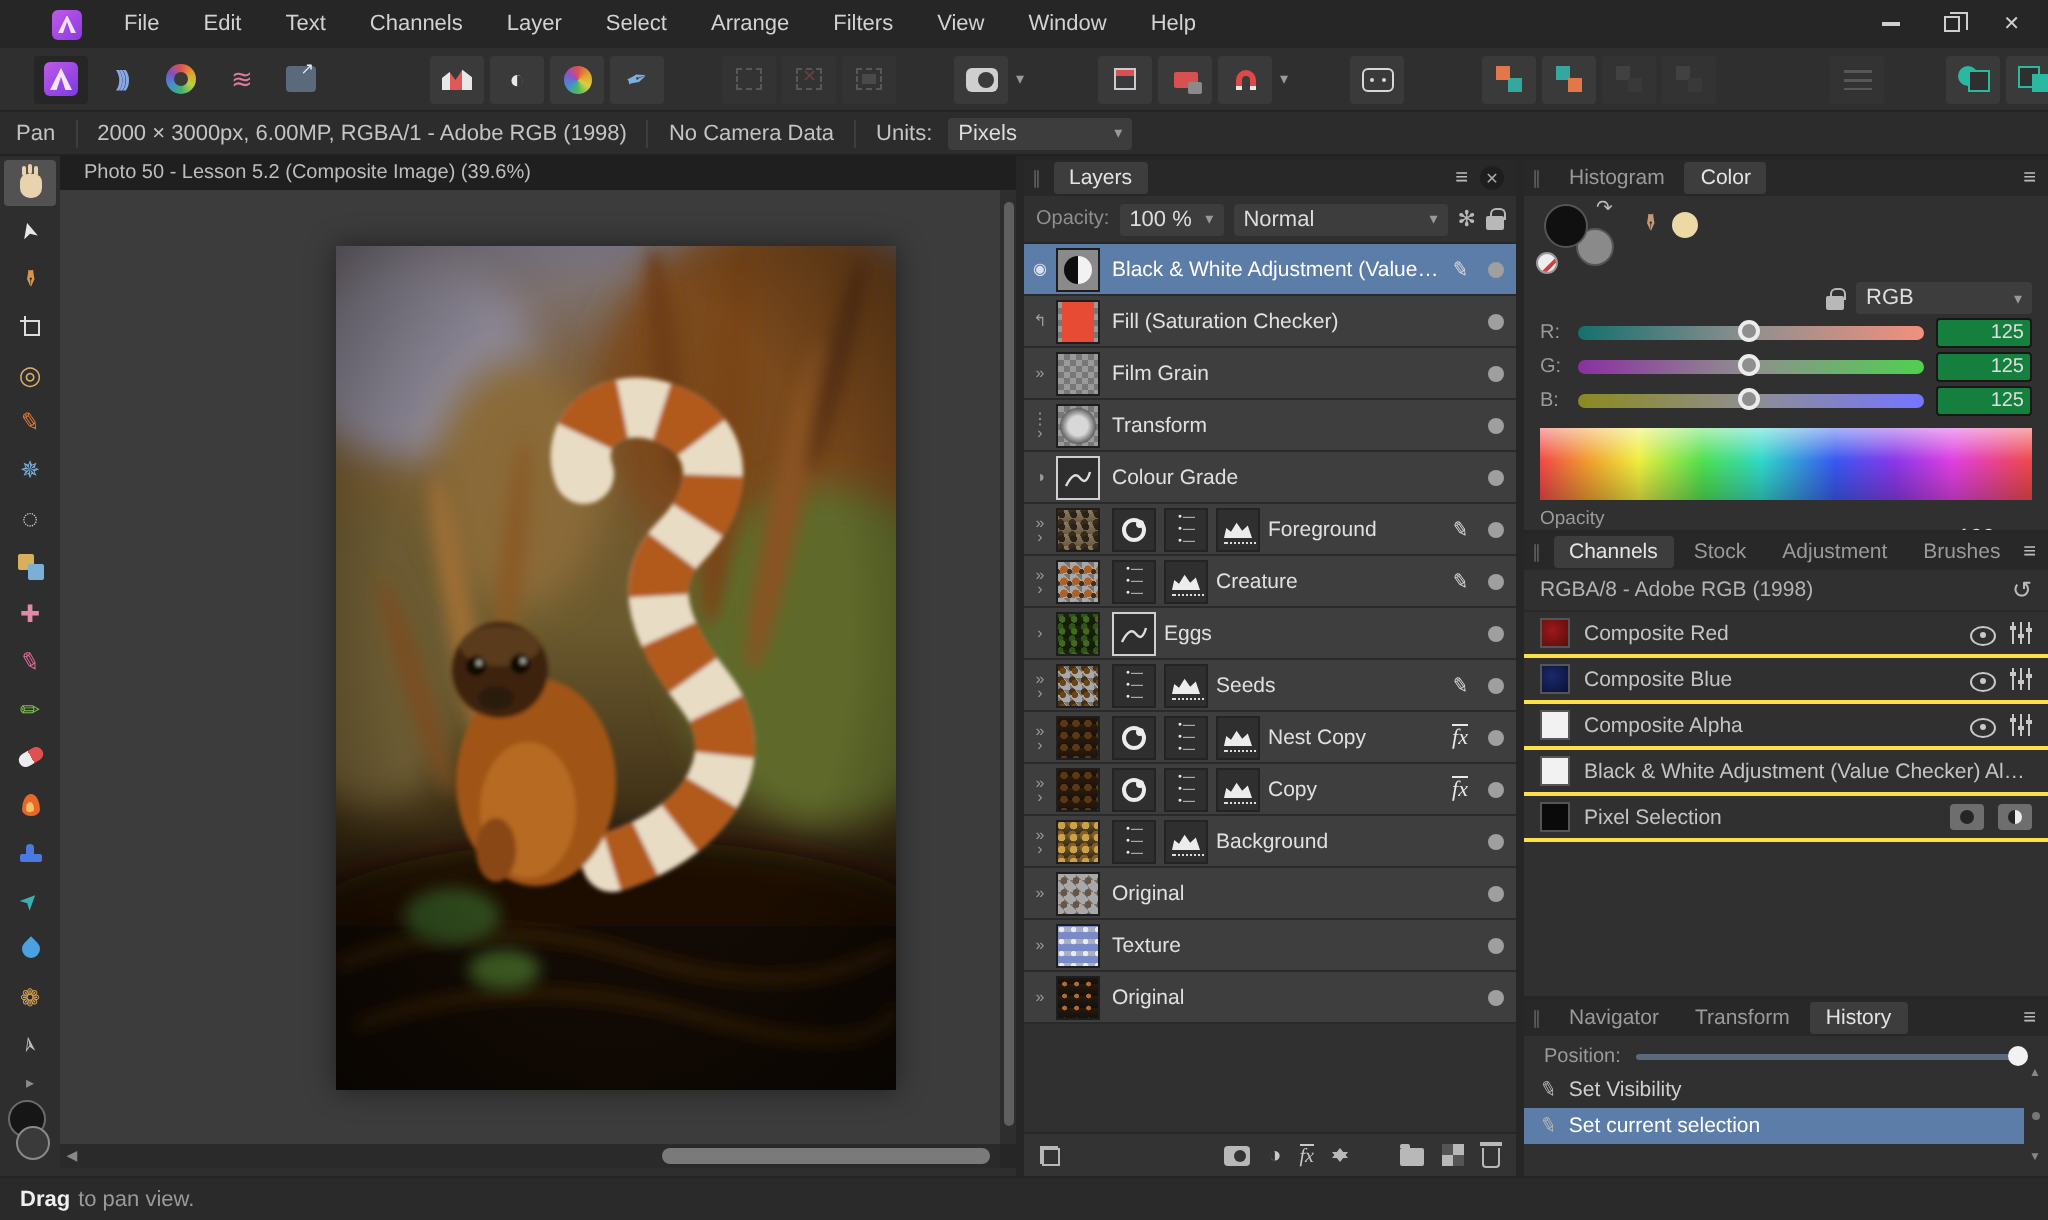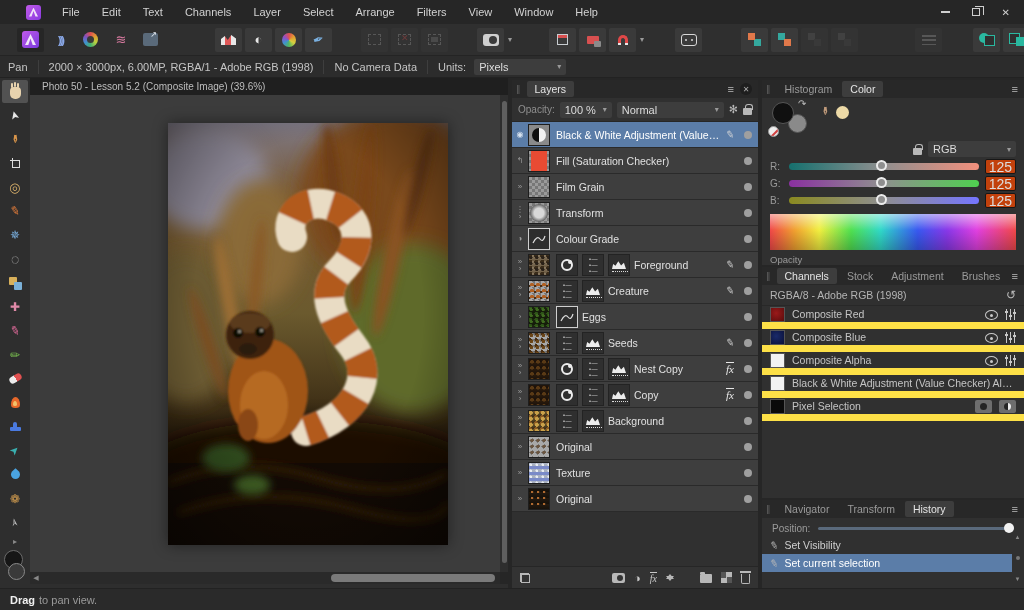--- a/index.html
+++ b/index.html
@@ -191,34 +191,34 @@
   #rgb-row{display:flex;justify-content:flex-end;align-items:center;gap:6px;padding:0 8px;height:18px}
   #rgb-box{width:88px;height:16px}
   #rgb-box .cv{margin-left:auto}
   .srow{display:flex;align-items:center;gap:6px;padding:0 8px;height:17px}
   .srow .sl{width:13px;color:#9a9a9a;font-size:10px}
   .strack{flex:1;height:7px;border-radius:4px;position:relative}
   .strack.r{background:linear-gradient(90deg,#15706e,#8f8f8f 49%,#f2907d)}
   .strack.g{background:linear-gradient(90deg,#8a30a0,#8f8f8f 49%,#4fd04f)}
   .strack.b{background:linear-gradient(90deg,#8a8a20,#8f8f8f 49%,#7575ff)}
   .sthumb{position:absolute;top:-3px;width:11px;height:11px;border-radius:50%;border:2px solid #ececec;background:#8f8f8f}
-  .sval{width:31px;height:15px;background:#c2410c;border:1px solid #171717;border-radius:2px;color:#ddd;font-size:14px;display:flex;align-items:center;justify-content:flex-end;padding-right:3px}
+  .sval{width:48px;height:15px;background:#15803d;border:1px solid #171717;border-radius:2px;color:#ddd;font-size:10px;display:flex;align-items:center;justify-content:flex-end;padding-right:3px}
   #spectrum{margin:5px 8px 0;height:36px;background:linear-gradient(180deg,rgba(255,255,255,.55),rgba(255,255,255,0) 45%,rgba(0,0,0,.22)),linear-gradient(90deg,#f04848,#f0a030 10%,#f0ee40 20%,#50e050 33%,#30d8c8 45%,#3858f0 60%,#8838e8 72%,#e040e0 84%,#f04848)}
   #op-label{padding:4px 8px 0;color:#9a9a9a;font-size:9.5px}
   #op-row{display:flex;align-items:center;gap:6px;padding:2px 8px 0}
   #op-dot{width:11px;height:11px;border-radius:50%;background:#7a7a7a}
   #op-track{flex:1;height:8px;border-radius:4px;background:repeating-linear-gradient(90deg,#bdbdbd 0 4px,#cdcdcd 4px 8px);position:relative}
   #op-thumb{position:absolute;right:-1px;top:-2px;width:12px;height:12px;border-radius:50%;border:2px solid #f2f2f2;background:transparent}
   #op-val{width:42px;height:15px}
   #op-val .cv{margin-left:auto}
 
   #chpanel{left:762px;top:267px;width:262px;height:231px;background:#303030}
   #ch-profile{height:21px;display:flex;align-items:center;padding:0 8px;color:#b4b4b4;font-size:10.5px;border-bottom:1px solid #282828}
   #ch-profile .rst{margin-left:auto;color:#bbb;font-size:12px}
-  .chrow{height:23px;display:flex;align-items:center;padding:0 8px;gap:7px;border-bottom:7px solid #fde047}
+  .chrow{height:23px;display:flex;align-items:center;padding:0 8px;gap:7px;border-bottom:2px solid #fde047}
   .cth{width:15px;height:15px;border:1px solid #555;flex-shrink:0}
   .chlabel{flex:1;color:#c4c4c4;font-size:10.5px;white-space:nowrap;overflow:hidden;text-overflow:ellipsis}
   .i-eye{width:13px;height:11px;position:relative;flex-shrink:0}
   .i-eye::before{content:"";position:absolute;left:0;top:1.5px;width:11px;height:8px;border:1px solid #c8c8c8;border-radius:50%}
   .i-eye::after{content:"";position:absolute;left:4.5px;top:5px;width:3px;height:3px;border-radius:50%;background:#c8c8c8}
   .i-mix{width:11px;height:11px;flex-shrink:0;background:linear-gradient(#c8c8c8,#c8c8c8) 1px 0/1px 100% no-repeat,linear-gradient(#c8c8c8,#c8c8c8) 5px 0/1px 100% no-repeat,linear-gradient(#c8c8c8,#c8c8c8) 9px 0/1px 100% no-repeat,linear-gradient(#c8c8c8,#c8c8c8) 0 2px/3px 2px no-repeat,linear-gradient(#c8c8c8,#c8c8c8) 4px 6px/3px 2px no-repeat,linear-gradient(#c8c8c8,#c8c8c8) 8px 3px/3px 2px no-repeat}
   .cbtn{width:17px;height:13px;background:#6e6e6e;border-radius:2px;display:flex;align-items:center;justify-content:center;flex-shrink:0}
   .cbtn i{width:7px;height:7px;border-radius:50%;background:#252525;display:block}
   .cbtn.half i{background:linear-gradient(90deg,#252525 50%,#ececec 50%)}
 

